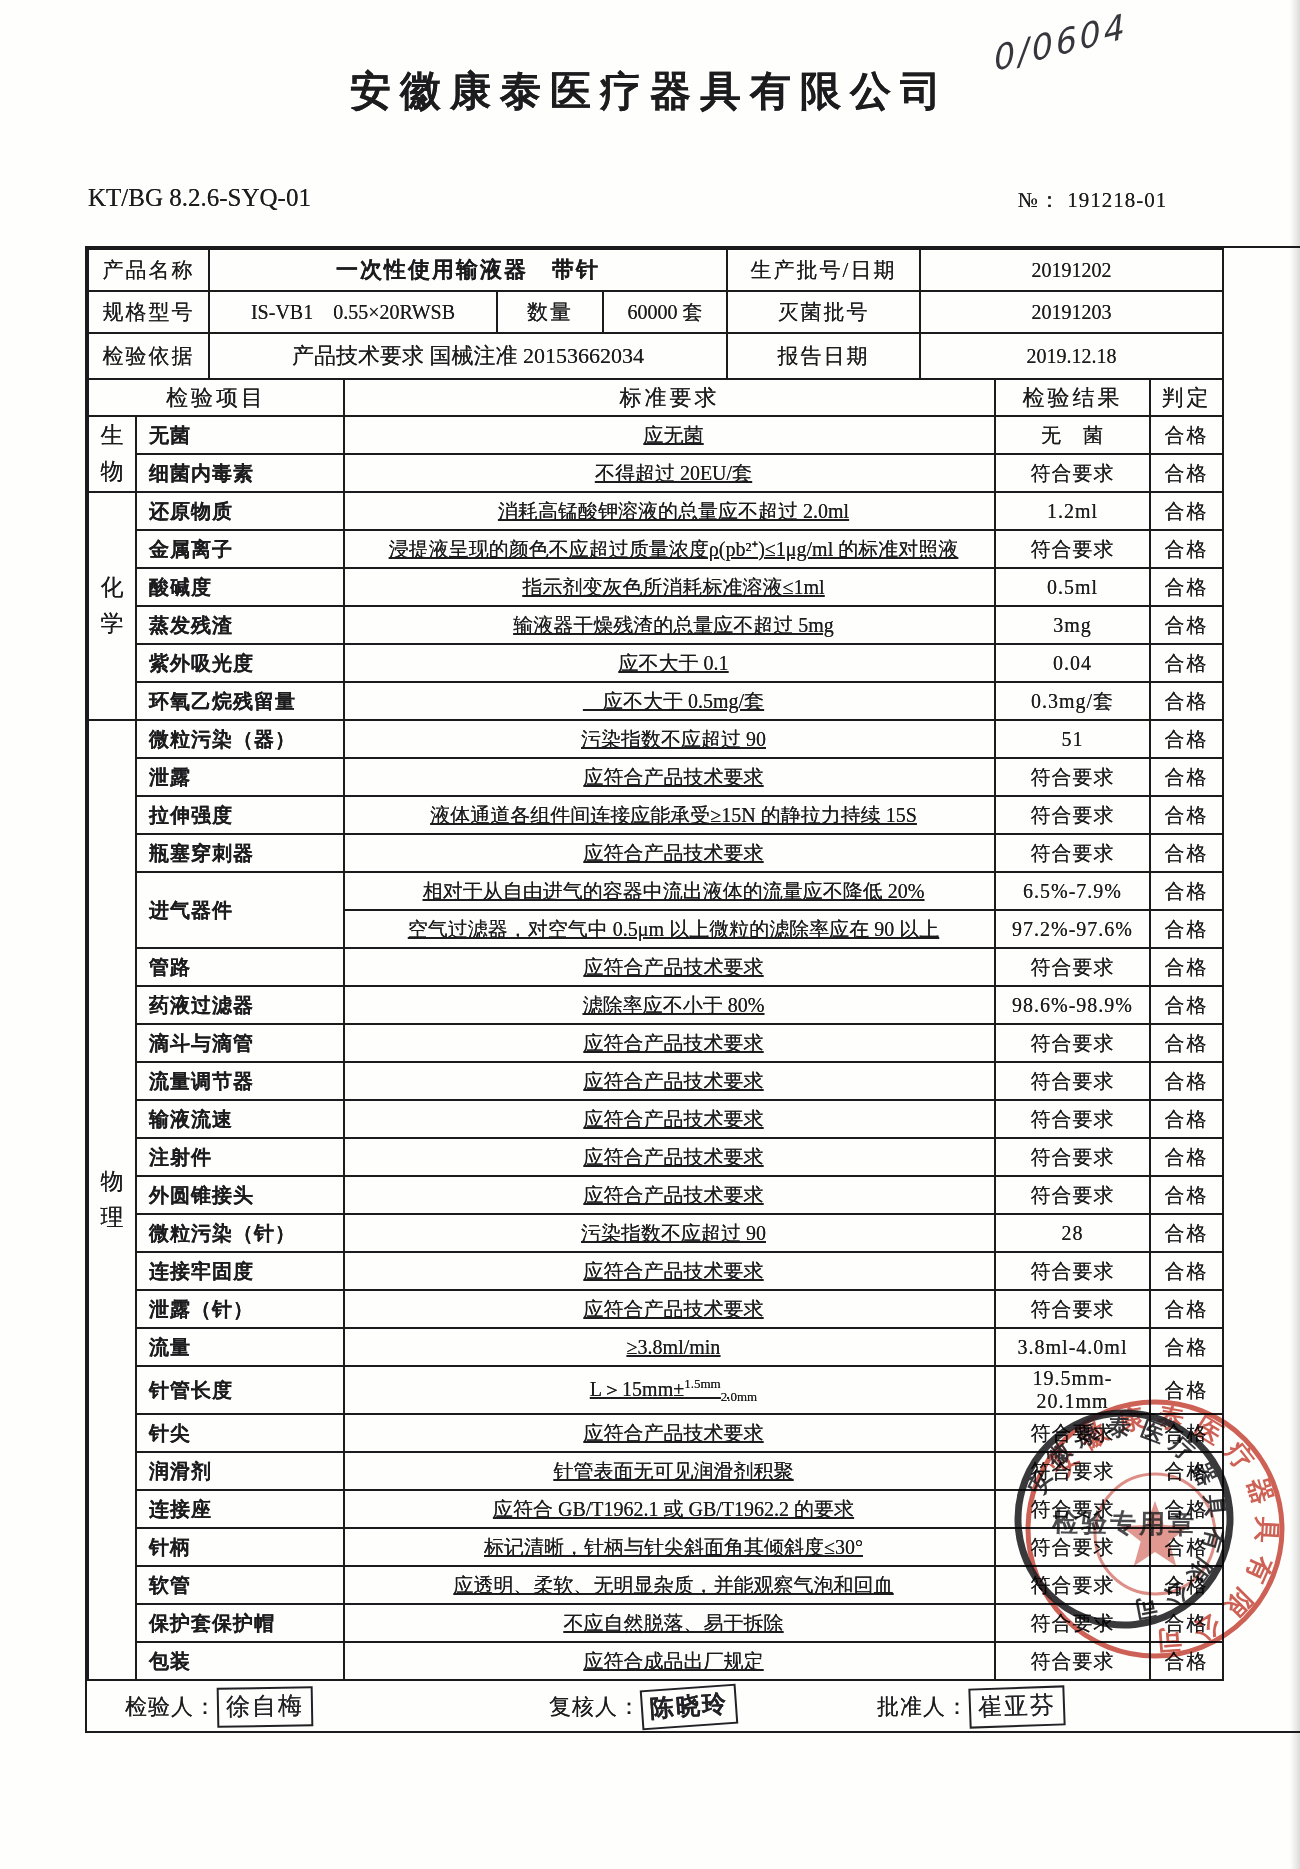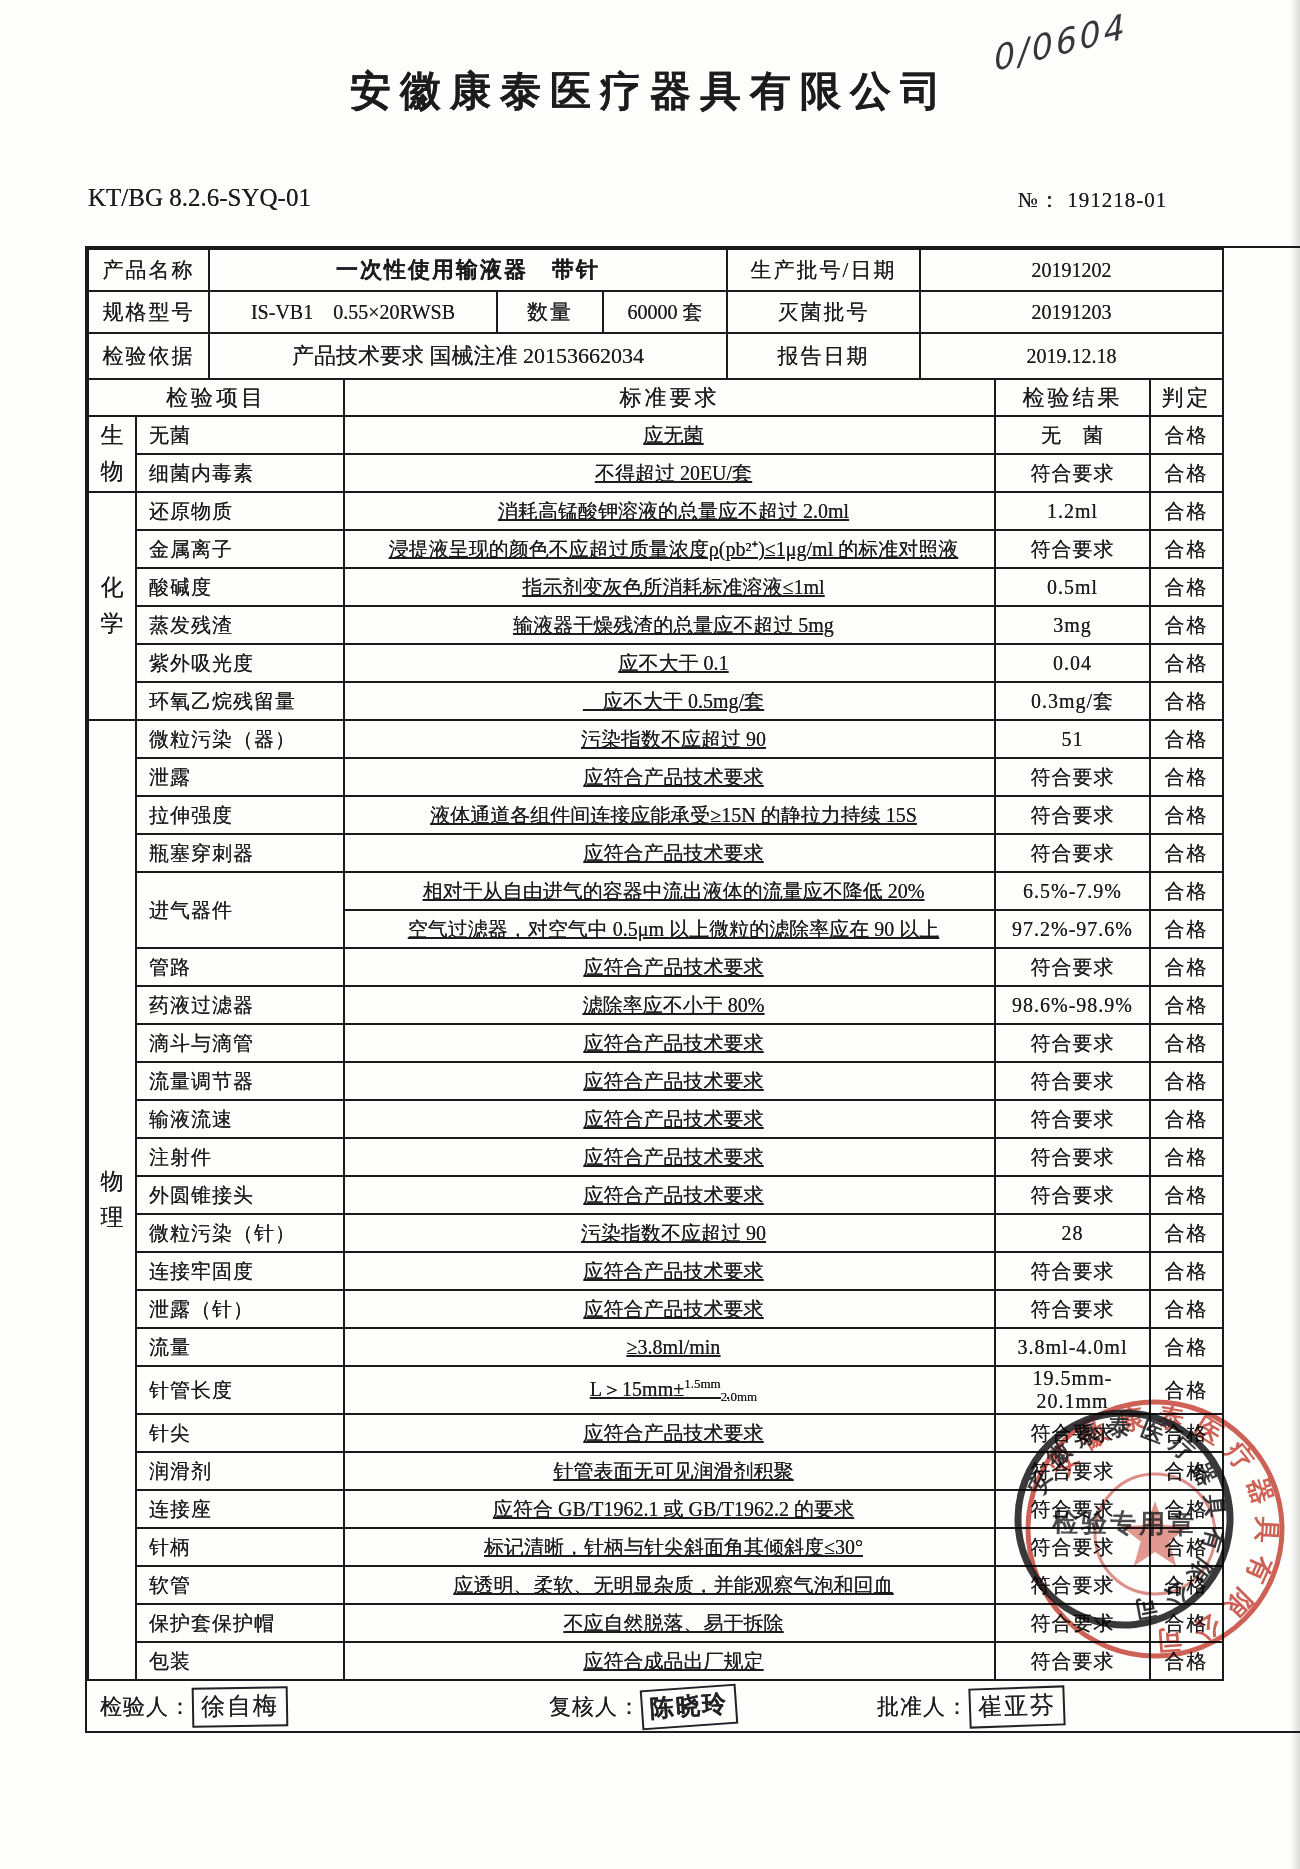--- a/index.html
+++ b/index.html
@@ -52,21 +52,21 @@
     overflow:hidden;
   }
   .info-table tr{ height:42px; }
   .info-table .lbl{ font-size:21px; letter-spacing:2px; }
   .info-table .product-val{ font-weight:bold; font-size:22px; letter-spacing:2px; }
   .main-table thead tr{ height:37px; }
   .main-table thead td{ font-size:22px; letter-spacing:3px;margin-top:24px; }
   .main-table tbody tr{ height:38px; }
   .main-table{ margin-top:-2px; }
   .cat-cell{ font-size:23px; letter-spacing:0; white-space:pre-line; line-height:1.55; padding:0 2px;}
-  .item-cell{ text-align:left; padding-left:12px; letter-spacing:1px; }
+  .item-cell{ text-align:left; padding-left:12px; letter-spacing:1px;font-weight:bold; }
   .std-cell{ text-align:center; padding-left:14px;text-decoration:underline; }
   .std-cell sup,.std-cell sub{ font-size:13px; }
   .result-cell{ letter-spacing:1px; }
   .judge-cell{ letter-spacing:2px; }
 
   .conclusion-row{
     box-sizing:border-box;
     border-top:2px solid #1b1b1d;
     height:50px; display:flex; align-items:center;
     padding-left:20px;
@@ -360,21 +360,21 @@
             <td class="item-cell">包装</td>
             <td class="std-cell">应符合成品出厂规定</td>
             <td class="result-cell">符合要求</td>
             <td class="judge-cell">合格</td>
           </tr>
         </tbody>
     </table>
 
 
     <div class="signature-row ink">
-      <div class="sig-group" style="left:13px;align-items:center;">
+      <div class="sig-group" style="left:38px;align-items:center;">
         <span class="sig-label">检验人：</span>
         <span class="sig-stamp" style="transform:rotate(-1deg);">徐自梅</span>
       </div>
       <div class="sig-group" style="left:462px;">
         <span class="sig-label">复核人：</span>
         <span class="sig-stamp" style="transform:rotate(-4deg); font-weight:bold;">陈晓玲</span>
       </div>
       <div class="sig-group" style="left:790px;">
         <span class="sig-label">批准人：</span>
         <span class="sig-stamp" style="transform:rotate(-2deg);">崔亚芬</span>

